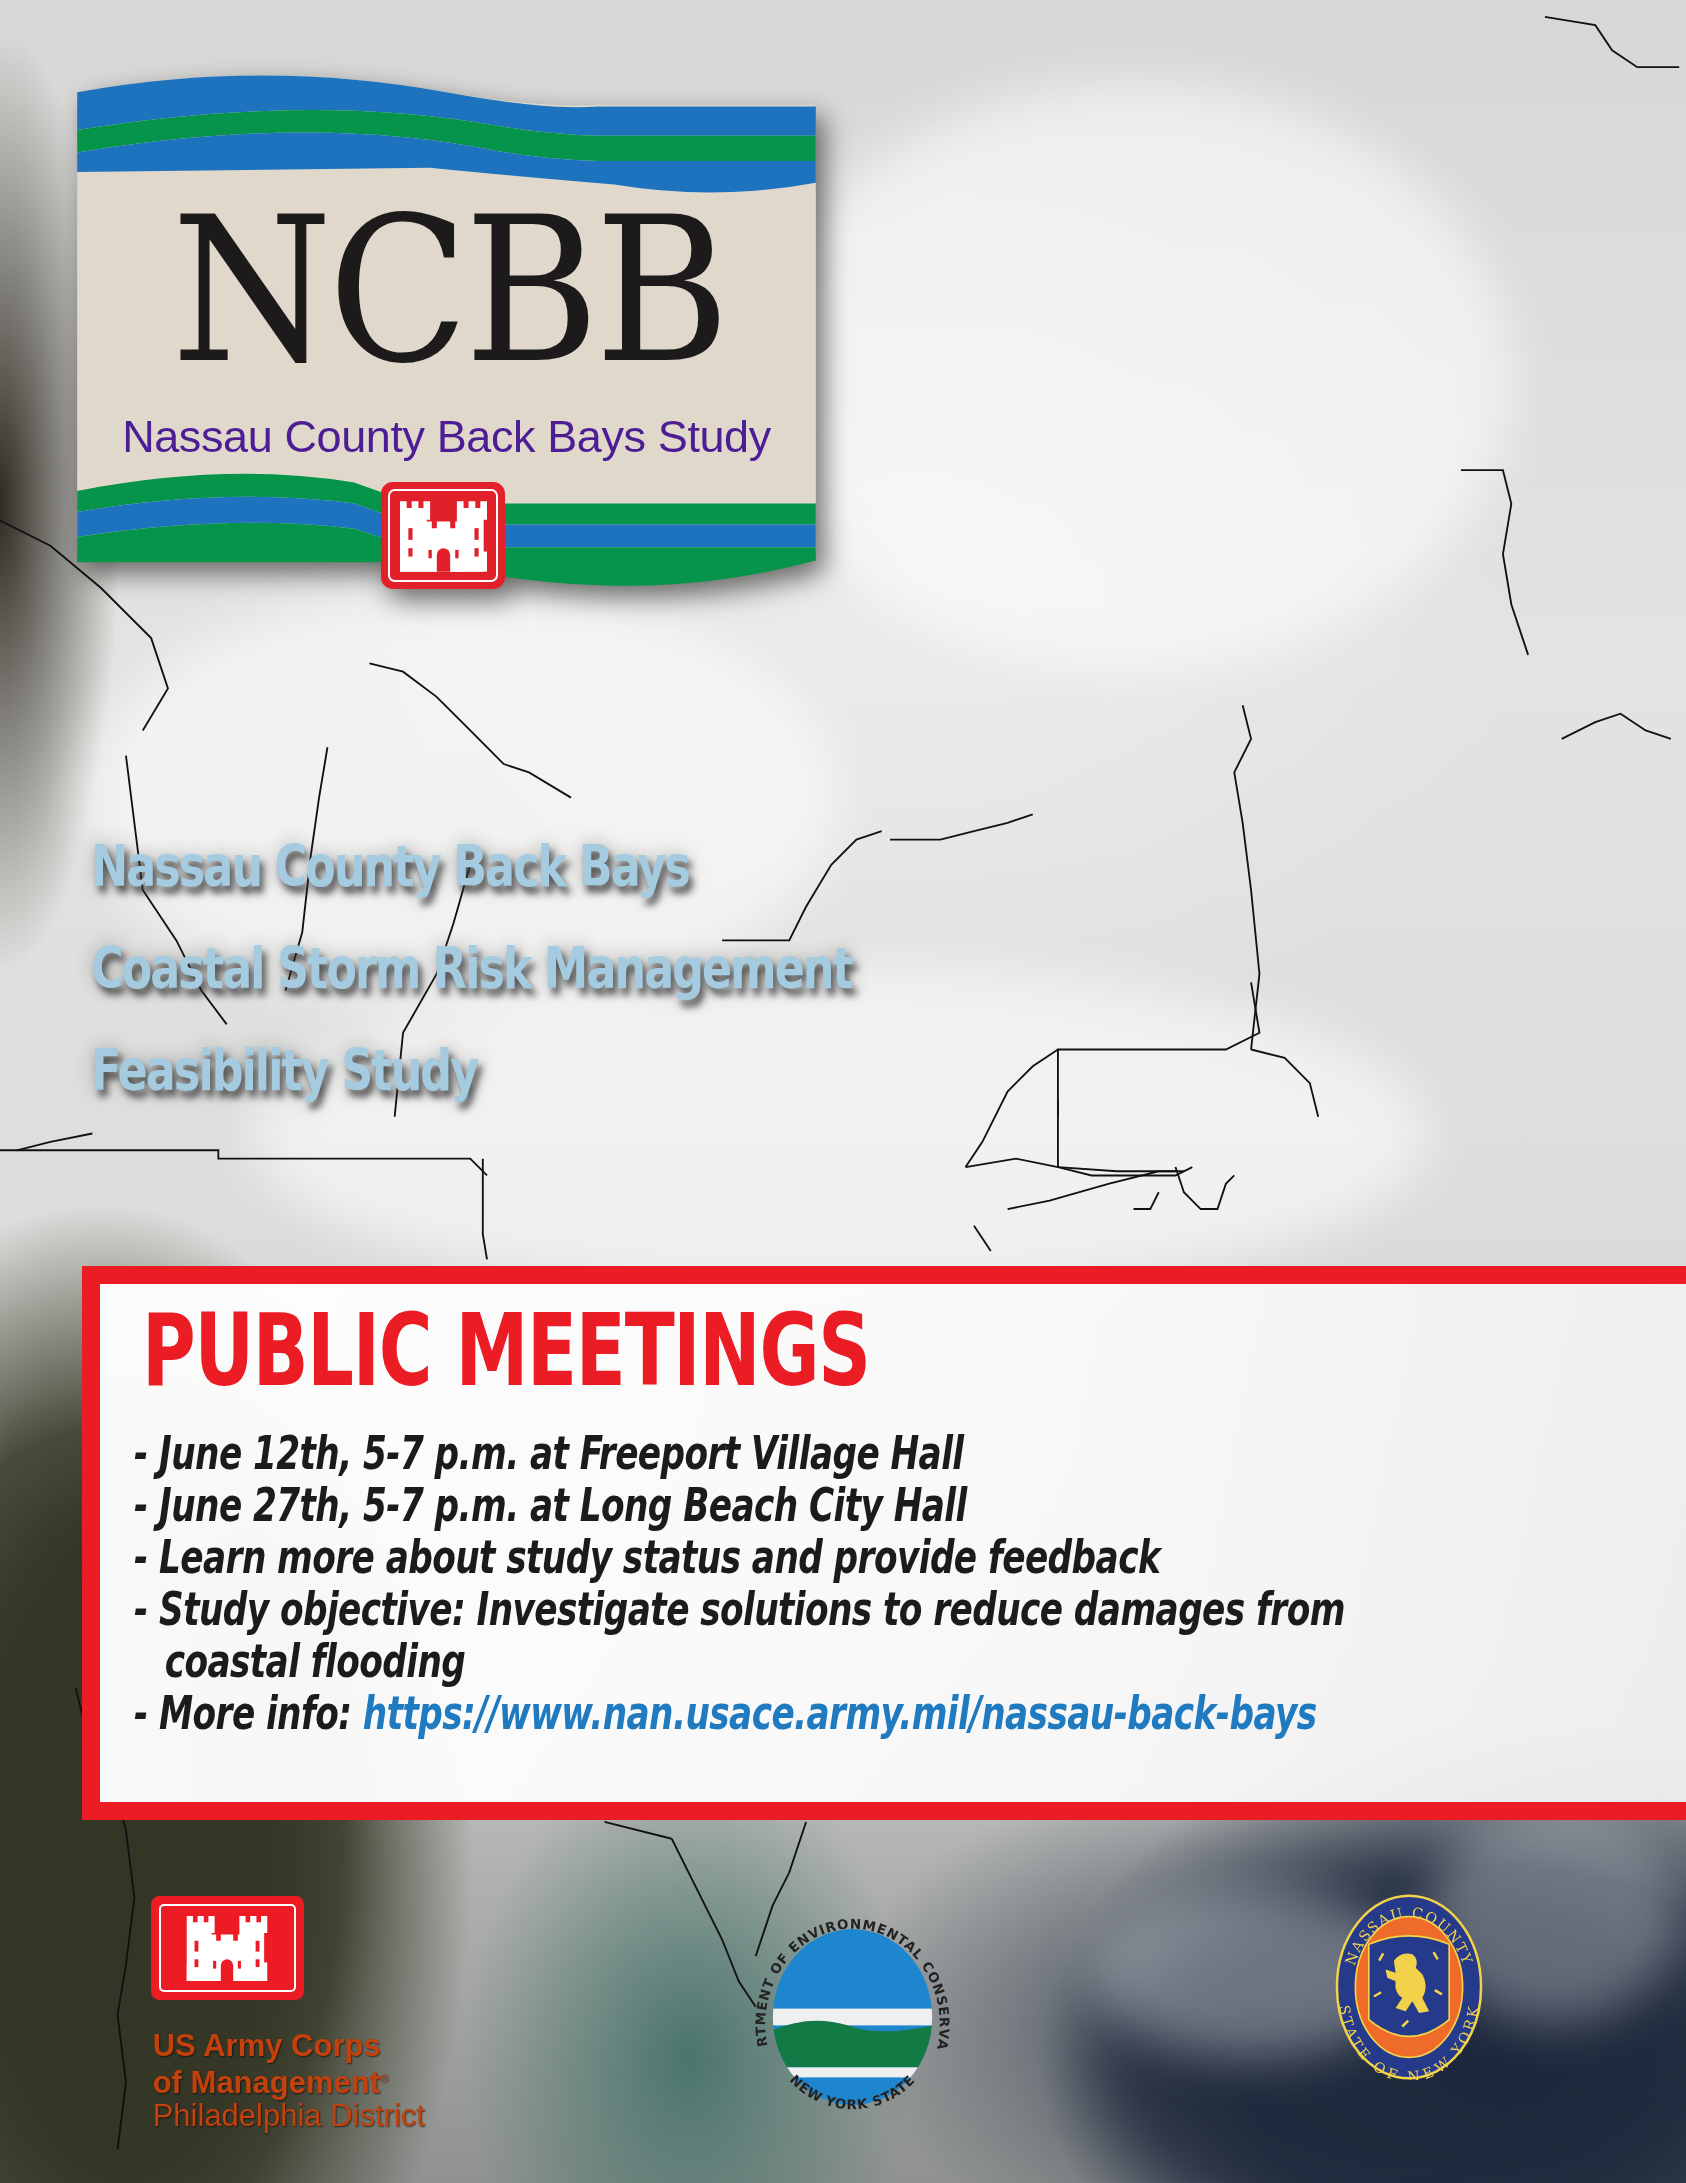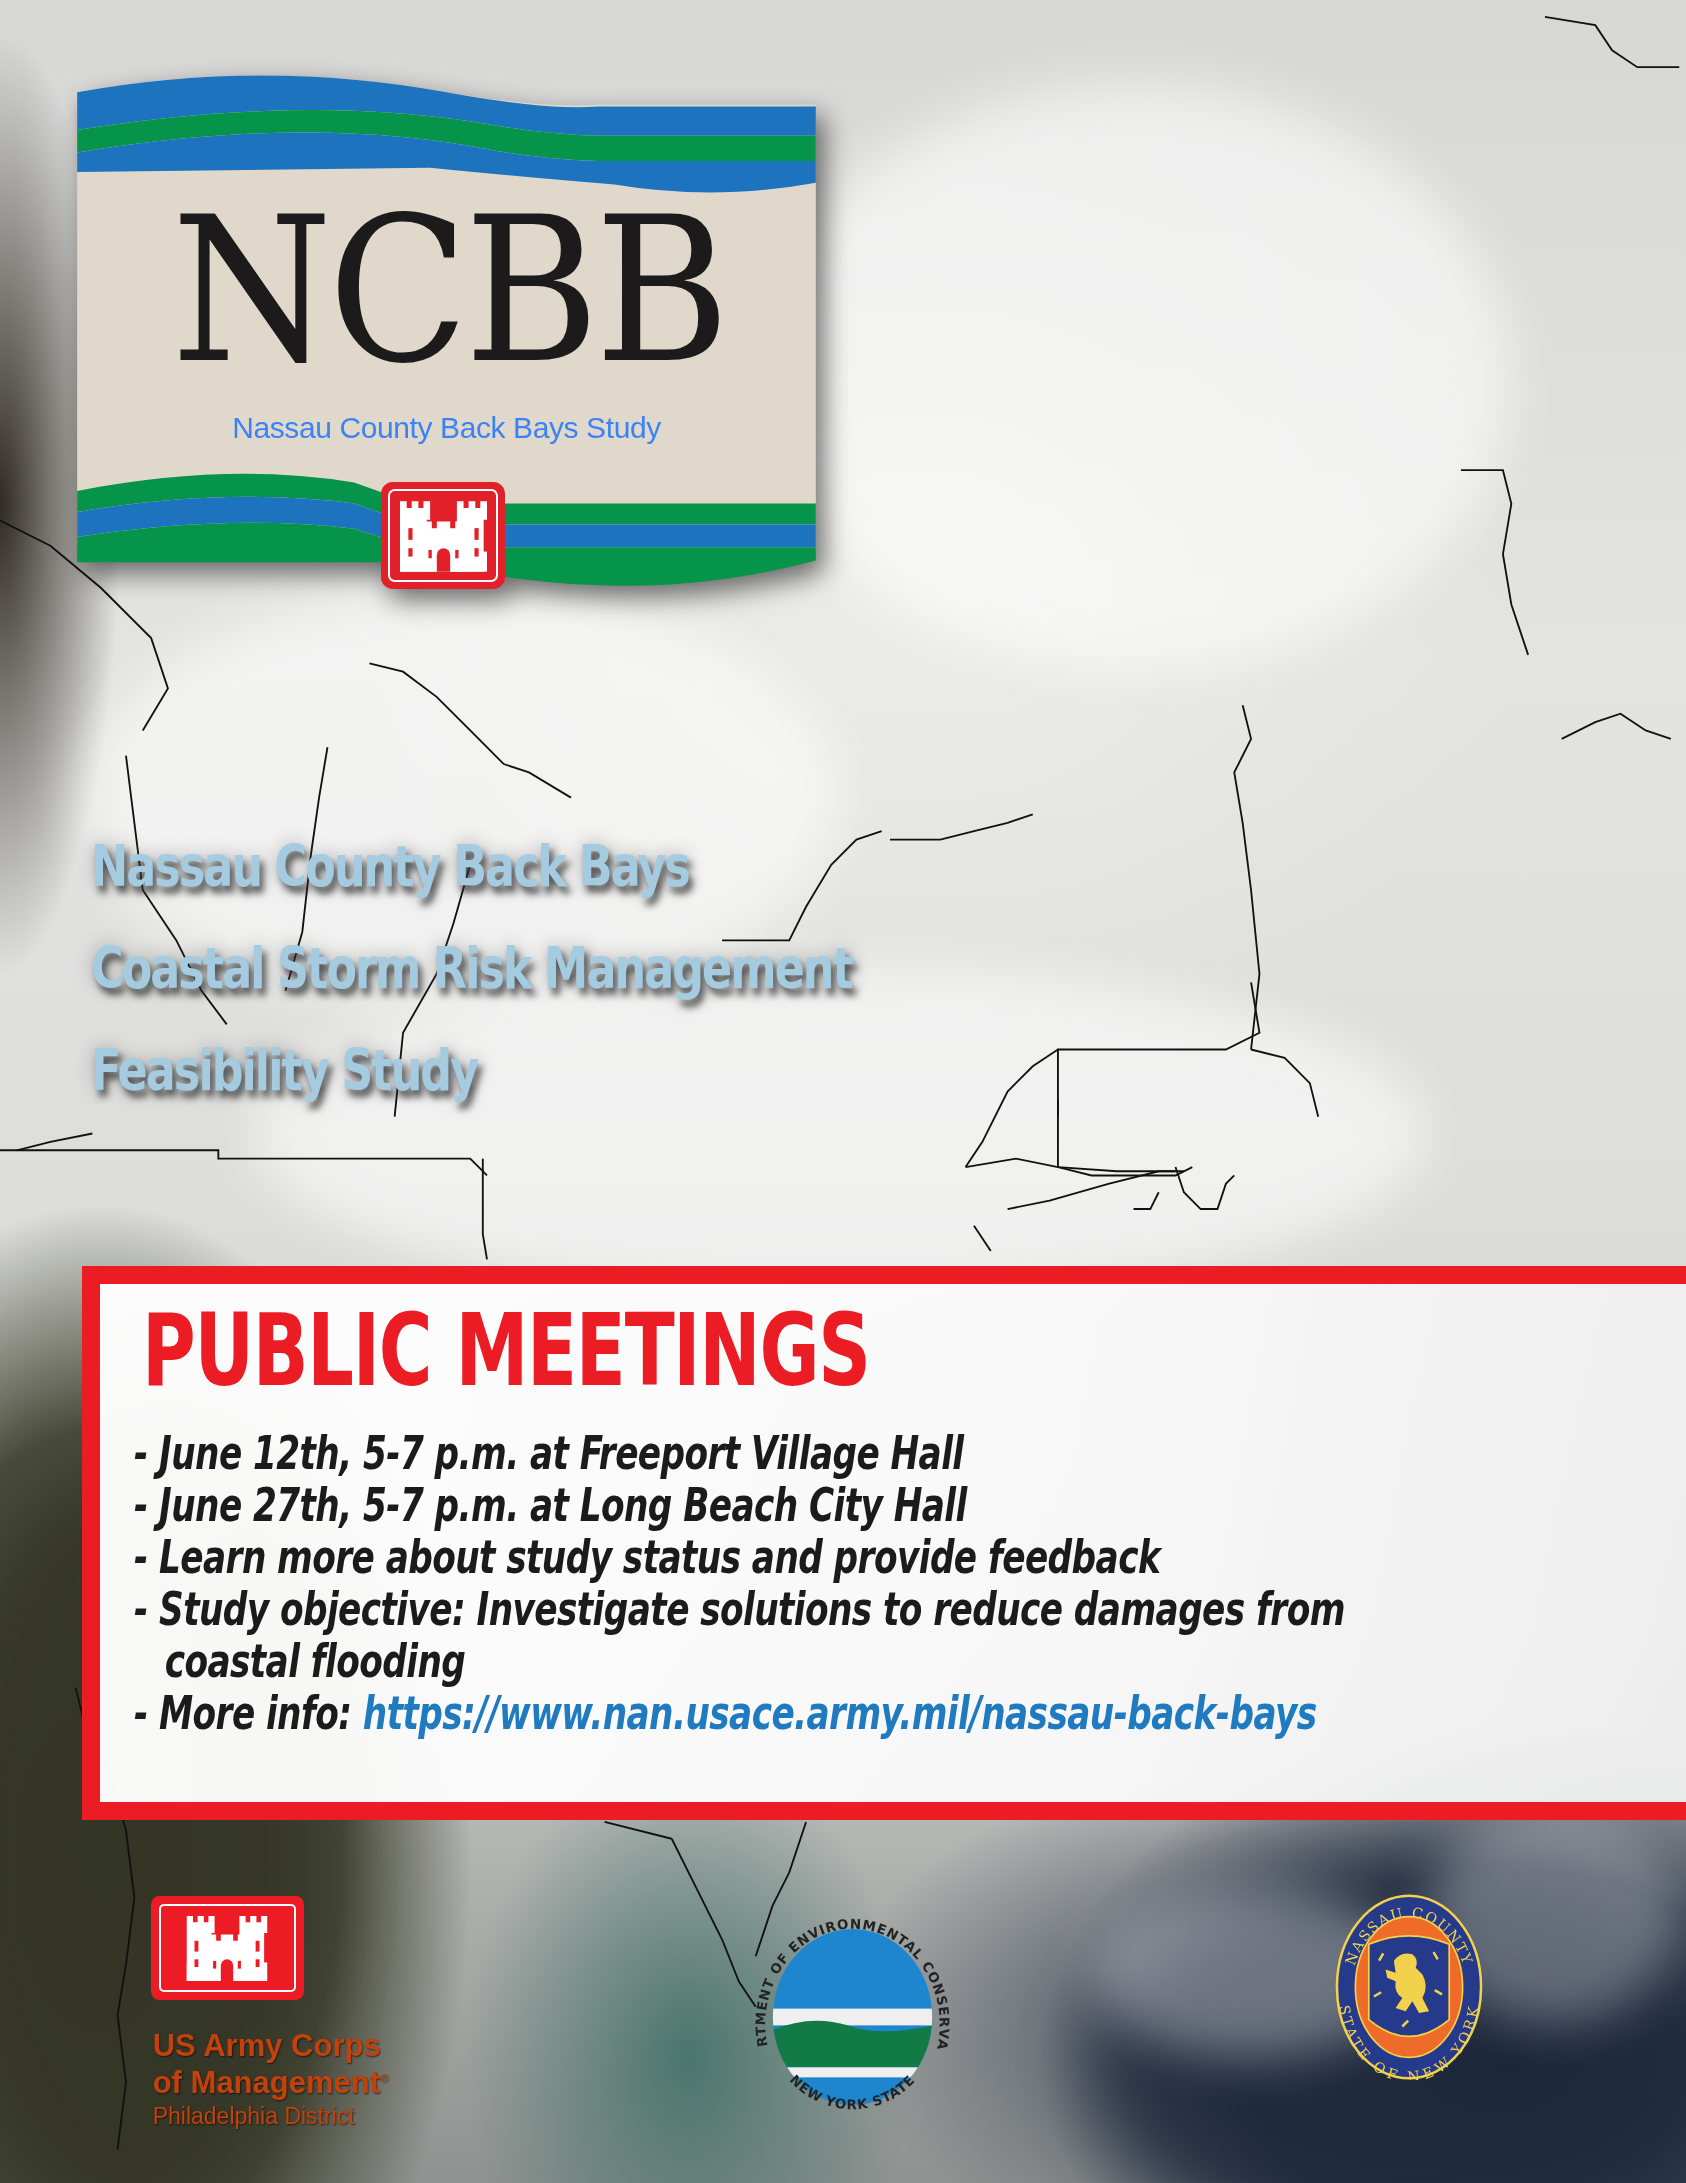--- a/index.html
+++ b/index.html
@@ -25,21 +25,21 @@
   
   .ncbb-logo { position: absolute; left: 77px; top: 67px; width: 735px; height: 554px; filter: drop-shadow(8.4px 11.8px 13.4px rgba(0,0,0,0.55)); }
   .ncbb-logo svg { position: absolute; inset: 0; }
   .ncbb-letters {
     position: absolute; left: 18.5px; top: 124px; width: 705px; text-align: center;
     font-family: "DejaVu Serif", "Liberation Serif", serif; font-size: 200px; line-height: 1;
     color: #1c1a1b; letter-spacing: -5px; transform: scaleX(0.92); transform-origin: center;
   }
   .ncbb-subtitle {
     position: absolute; left: 17px; top: 344px; width: 705px; text-align: center;
-    font-family: "Liberation Sans", sans-serif; font-size: 30px; color: #3b82f6; letter-spacing: -0.4px;
+    font-family: "Liberation Sans", sans-serif; font-size: 45px; color: #4c1d95; letter-spacing: -0.4px;
   }
   .castle-badge {
     position: absolute; left: 304px; top: 415px; width: 124px; height: 107px;
     background: #e2202a; border-radius: 11.8px;
   }
   .castle-badge::before {
     content: ""; position: absolute; left: 6.7px; top: 6.7px; right: 6.7px; bottom: 6.7px;
     border: 2.5px solid #fff; border-radius: 6.7px;
   }
   .castle-badge svg { position: absolute; left: 18.5px; top: 18.5px; width: 87px; height: 71px; }
@@ -74,21 +74,21 @@
   .meetings-list .item.cont { padding-left: 42px; }
   .meetings-list .link { color: #1f7ac0; }
 
   
   .usace { position: absolute; left: 151px; top: 1896px; width: 353px; height: 269px; }
   .usace-badge { position: absolute; left: 0; top: 0; width: 153px; height: 104px; background: #ed1c24; border-radius: 8.4px; }
   .usace-badge::before { content: ""; position: absolute; left: 8.4px; top: 8.4px; right: 8.4px; bottom: 8.4px; border: 2.5px solid #fff; border-radius: 5px; }
   .usace-badge svg { position: absolute; left: 25px; top: 20px; width: 102px; height: 65px; }
   .usace-text { position: absolute; left: 1.7px; top: 134px; color: #c2410c; text-shadow: 0.8px 0.8px 1.7px rgba(0,0,0,0.6); }
   .usace-text .l1 { font-weight: bold; font-size: 31px; line-height: 32px; }
-  .usace-text .l3 { font-size: 23px; line-height: 34px; }
+  .usace-text .l3 { font-size: 31px; line-height: 34px; }
 
   .dec-seal { position: absolute; left: 739px; top: 1908px; width: 227px; height: 218px; }
   .nassau-seal { position: absolute; left: 1335px; top: 1894px; width: 148px; height: 186px; }
 </style>
 </head>
 <body>
 
 <div class="bg">
   <div class="dark" style="left:-67px;top:1470px;width:386px;height:756px;background:rgba(50,52,36,0.85);"></div>
   <div class="dark" style="left:1092px;top:1889px;width:638px;height:353px;background:rgba(28,38,58,0.7);"></div>

